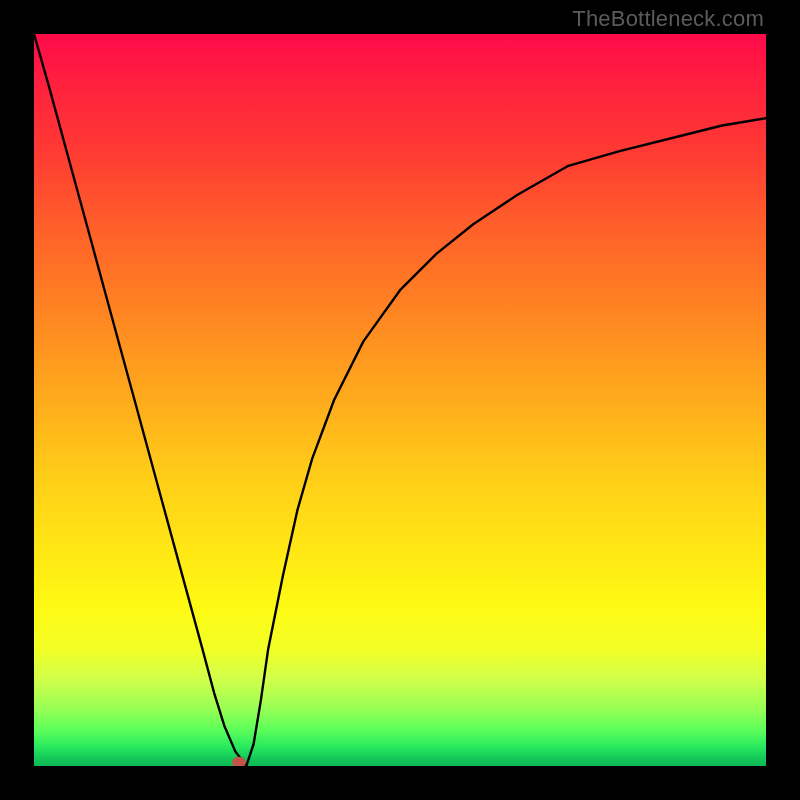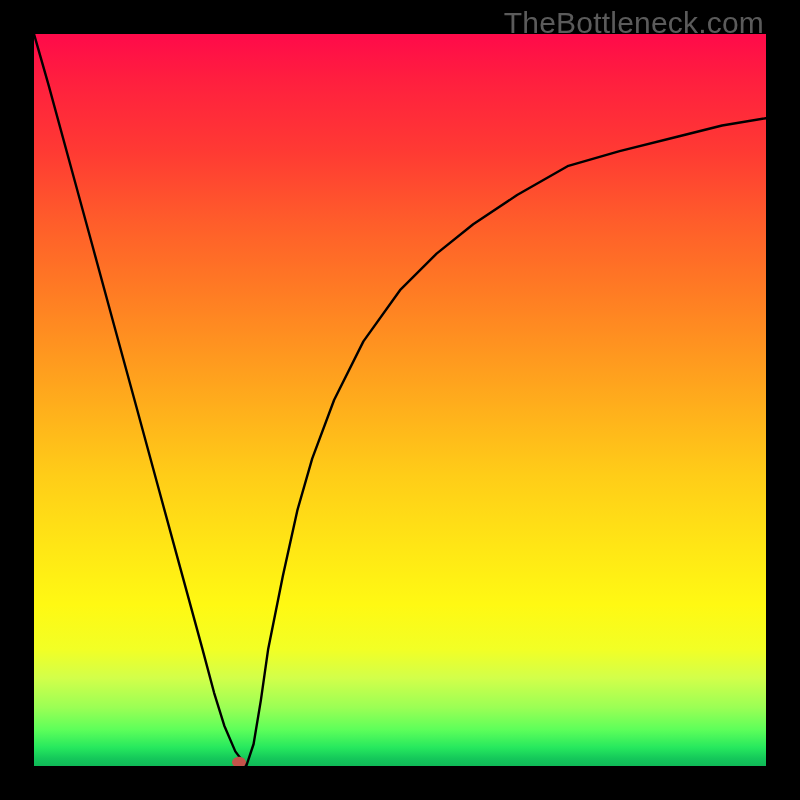--- a/index.html
+++ b/index.html
@@ -43,21 +43,21 @@
       #26e85e 97.5%,
       #14c75a 99%,
       #0fb957 100%
     );
   }
   .watermark {
     position: absolute;
     top: 6px;
     right: 36px;
     color: #5b5b5b;
-    font-size: 30px;
+    font-size: 22px;
     font-weight: 500;
     letter-spacing: 0.2px;
     user-select: none;
   }
   svg.curve {
     position: absolute;
     top: 0;
     left: 0;
   }
 </style>

